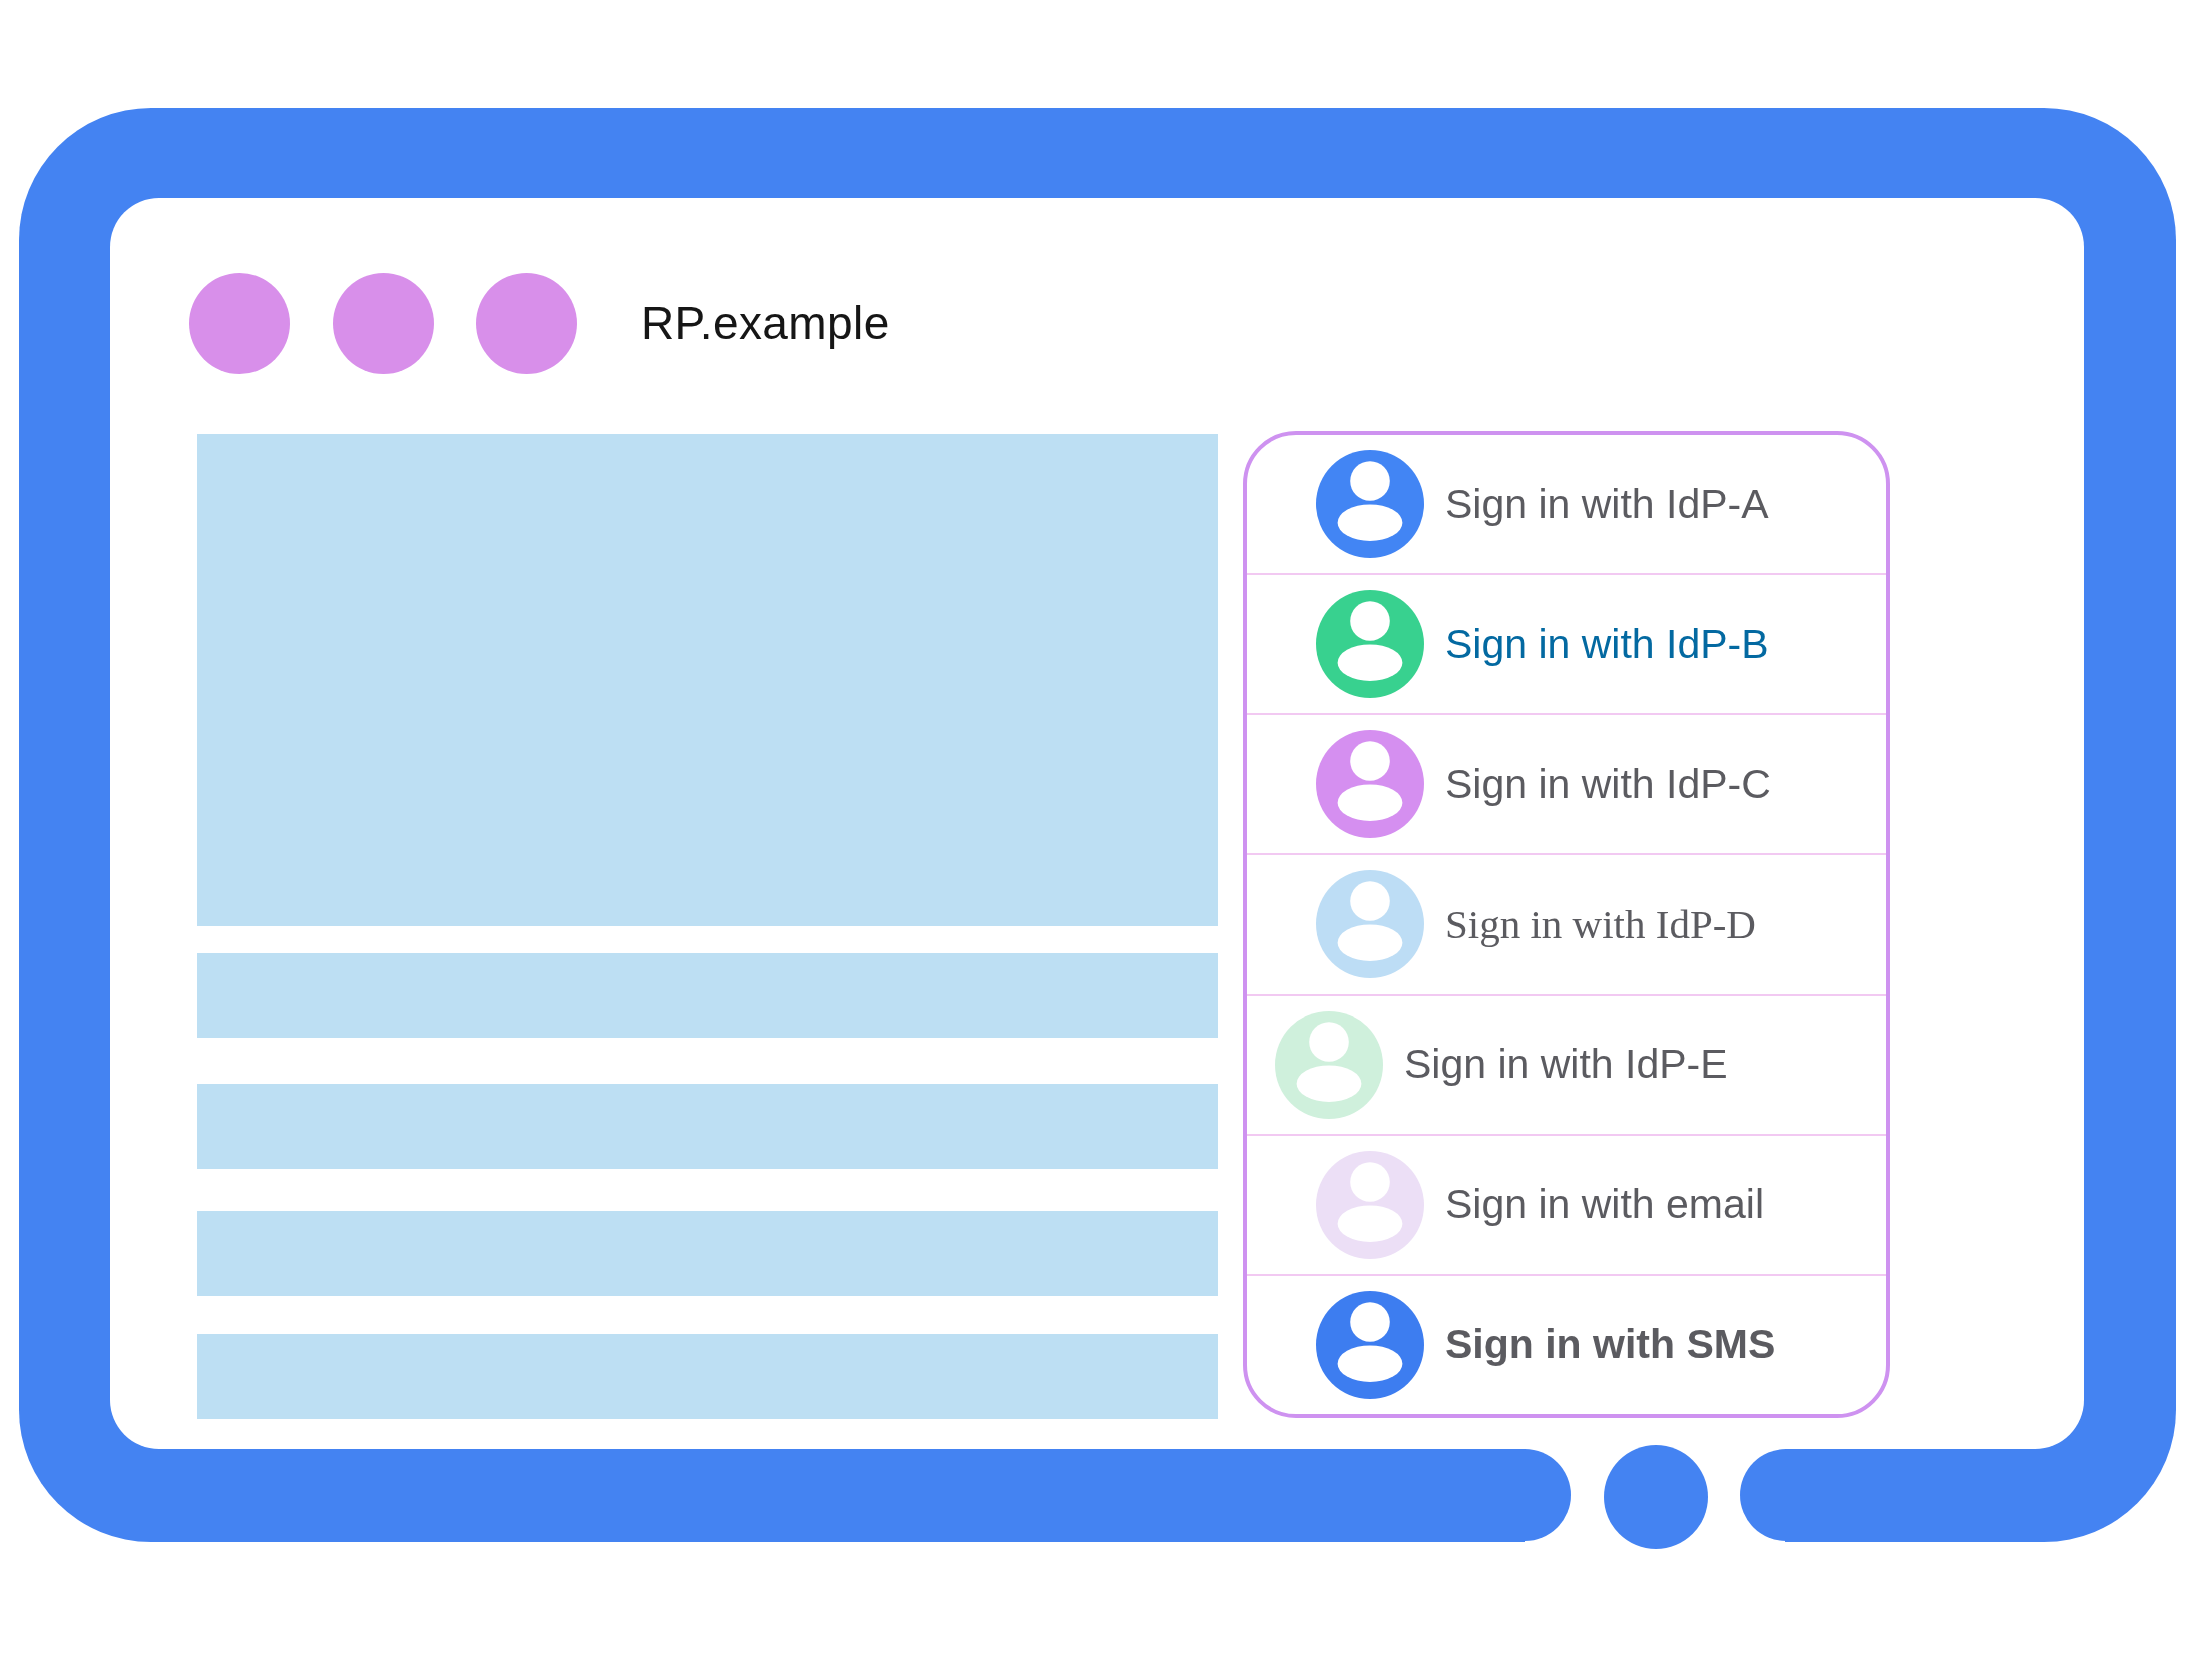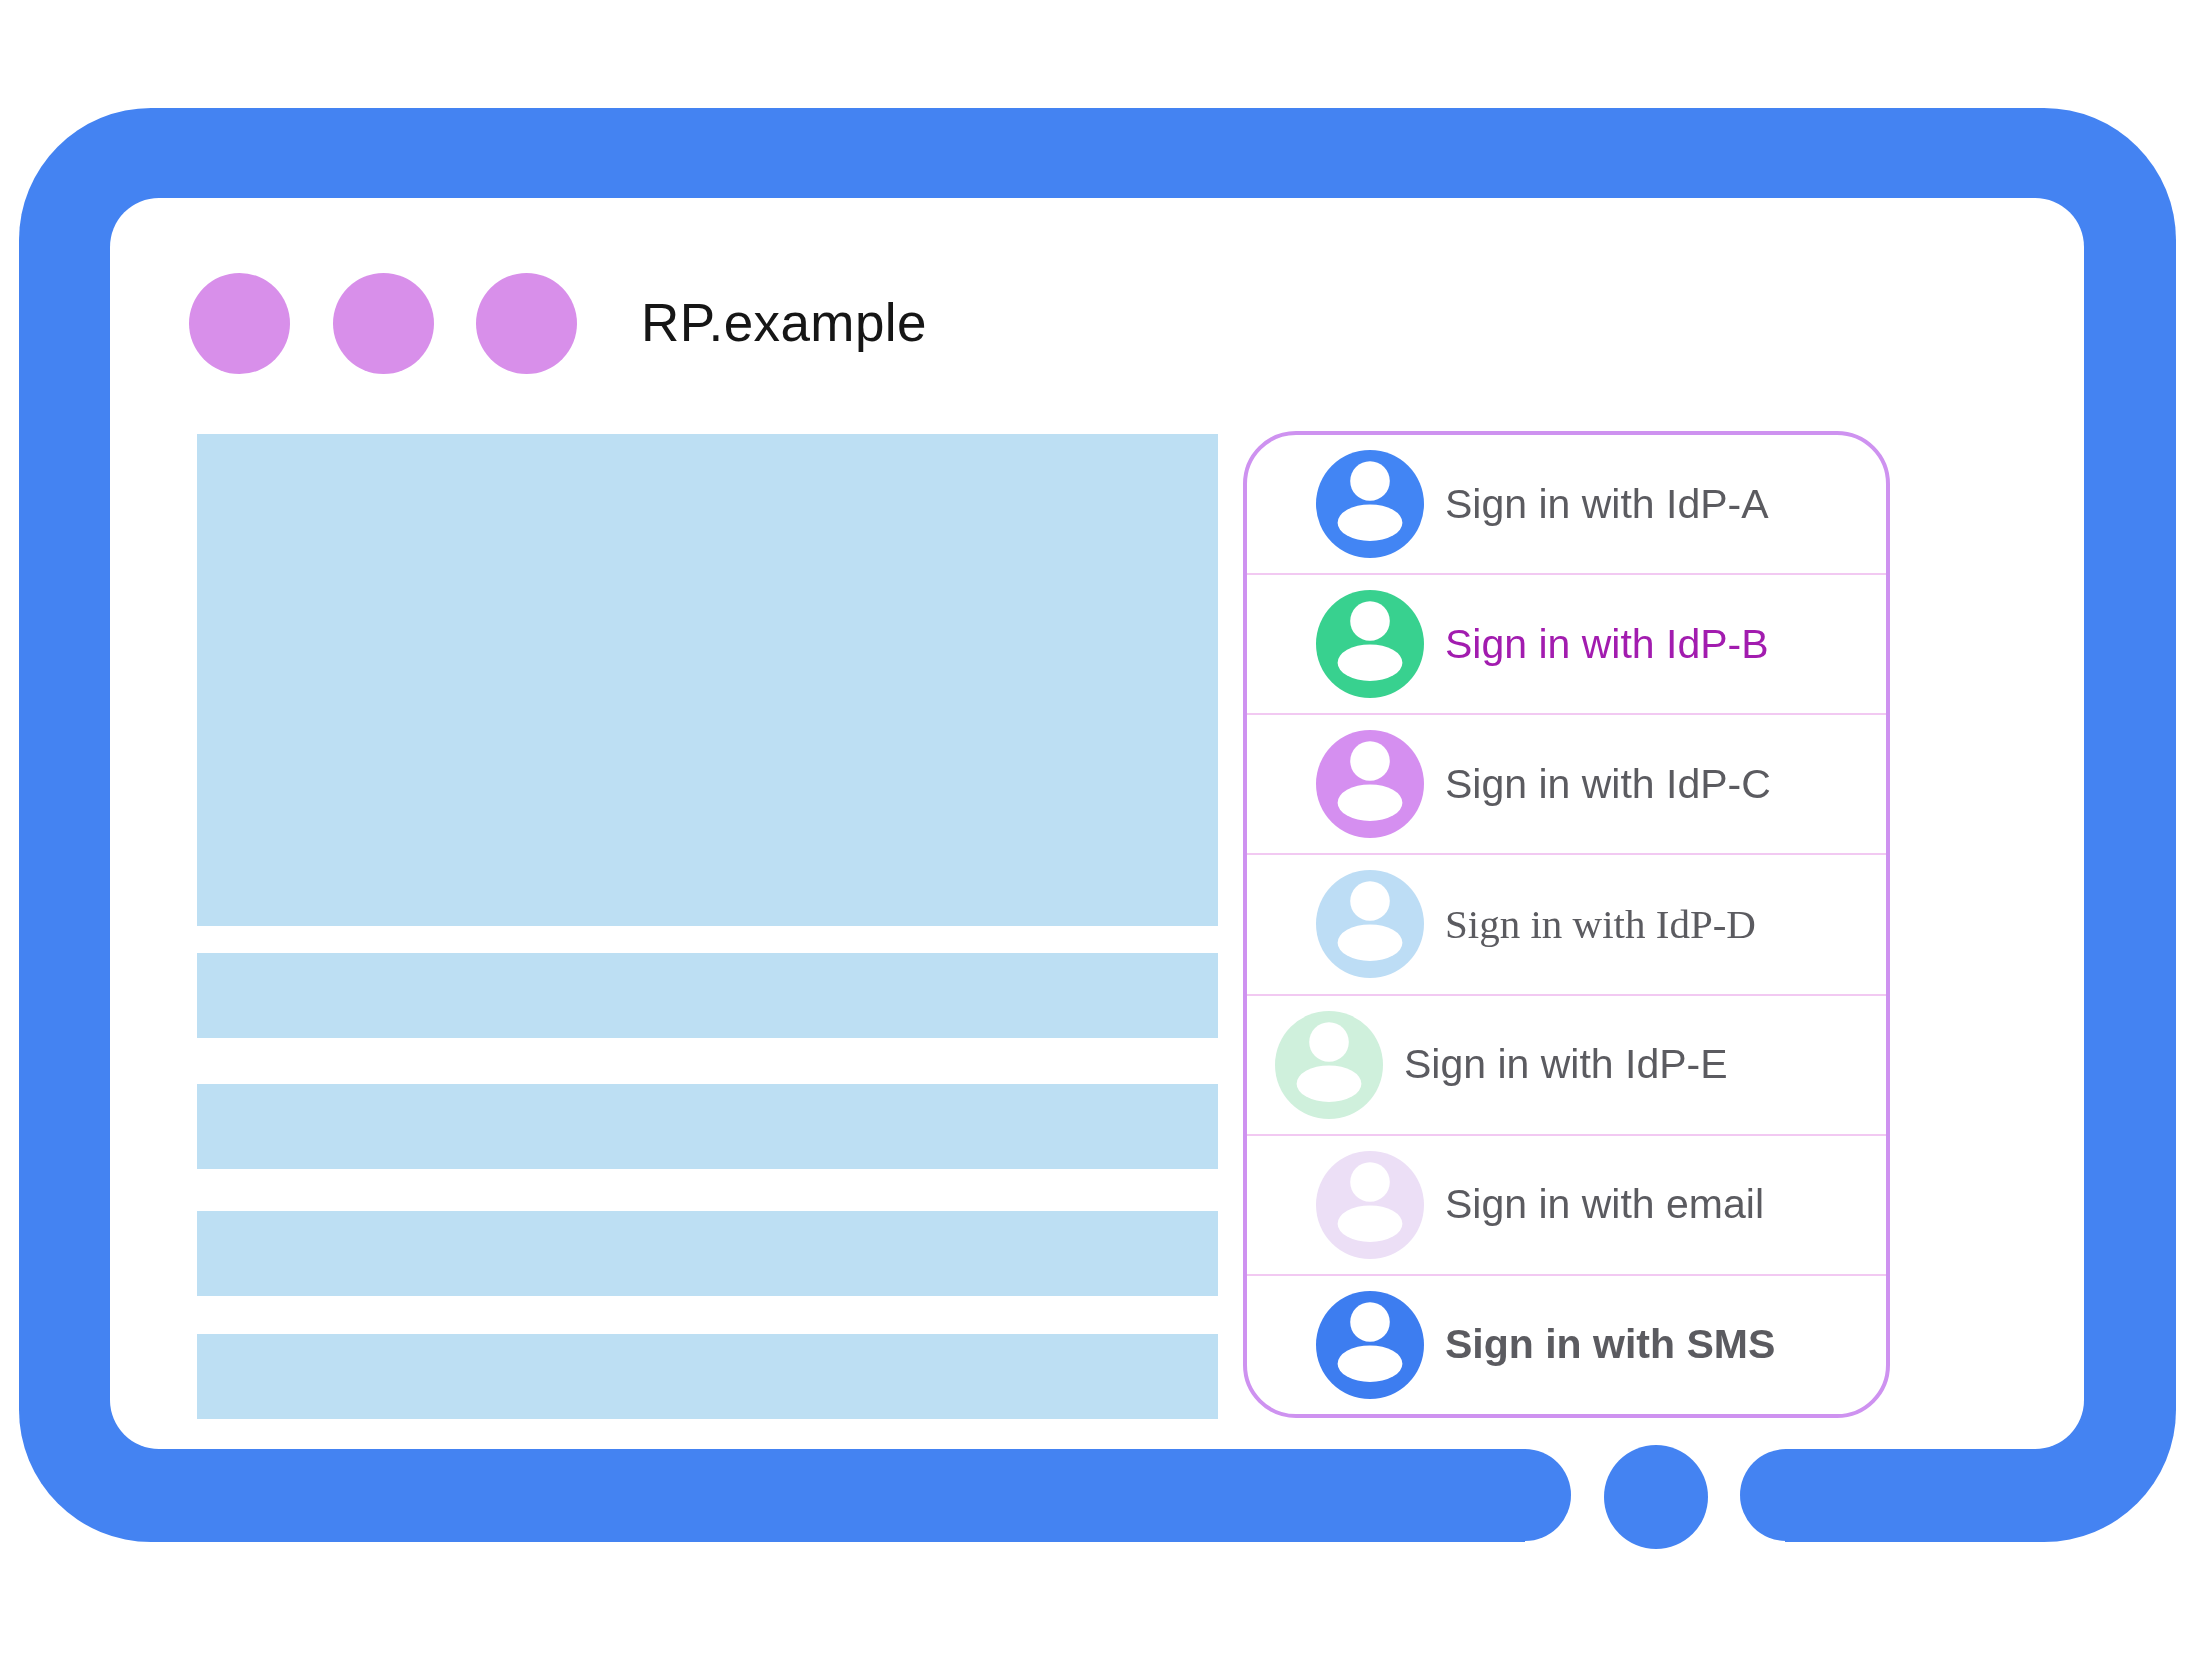--- a/index.html
+++ b/index.html
@@ -34,21 +34,21 @@
     border-radius:50%;background:#4483F2;
   }
 
   
   .dot{
     top:273px;width:101px;height:101px;border-radius:50%;background:#D88FEA;
   }
   .dot1{left:189px;} .dot2{left:333px;} .dot3{left:476px;}
   .page-title{
     left:641px;top:291px;height:64px;line-height:64px;
-    font-size:53px;color:#161616;letter-spacing:0.4px;white-space:nowrap;
+    font-size:46px;color:#161616;letter-spacing:0.4px;white-space:nowrap;
   }
 
   
   .ph{background:#BDDFF3;left:197px;width:1021px;}
   .ph-hero{top:434px;height:492px;}
   .ph-l1{top:953px;height:85px;}
   .ph-l2{top:1084px;height:85px;}
   .ph-l3{top:1211px;height:85px;}
   .ph-l4{top:1334px;height:85px;}
 
@@ -108,21 +108,21 @@
       <span class="row-label" style="color: rgb(91, 91, 96);">Sign in with IdP-A</span>
     </div>
 
     <div class="row" style="border-top-color: rgb(242, 201, 242);">
       <span class="avatar" style="background-color: rgb(56, 209, 143);">
         <svg viewBox="0 0 48 48">
           <circle cx="24" cy="13.8" r="8.8" fill="#ffffff"></circle>
           <ellipse cx="24" cy="32.3" rx="14.4" ry="8.1" fill="#ffffff"></ellipse>
         </svg>
       </span>
-      <span class="row-label" style="color: #a21caf;">Sign in with IdP-B</span>
+      <span class="row-label" style="color: #0369a1;">Sign in with IdP-B</span>
     </div>
 
     <div class="row" style="border-top-color: rgb(242, 201, 242);">
       <span class="avatar" style="background-color: rgb(213, 143, 240);">
         <svg viewBox="0 0 48 48">
           <circle cx="24" cy="13.8" r="8.8" fill="#ffffff"></circle>
           <ellipse cx="24" cy="32.3" rx="14.4" ry="8.1" fill="#ffffff"></ellipse>
         </svg>
       </span>
       <span class="row-label" style="color: rgb(91, 91, 96);">Sign in with IdP-C</span>

